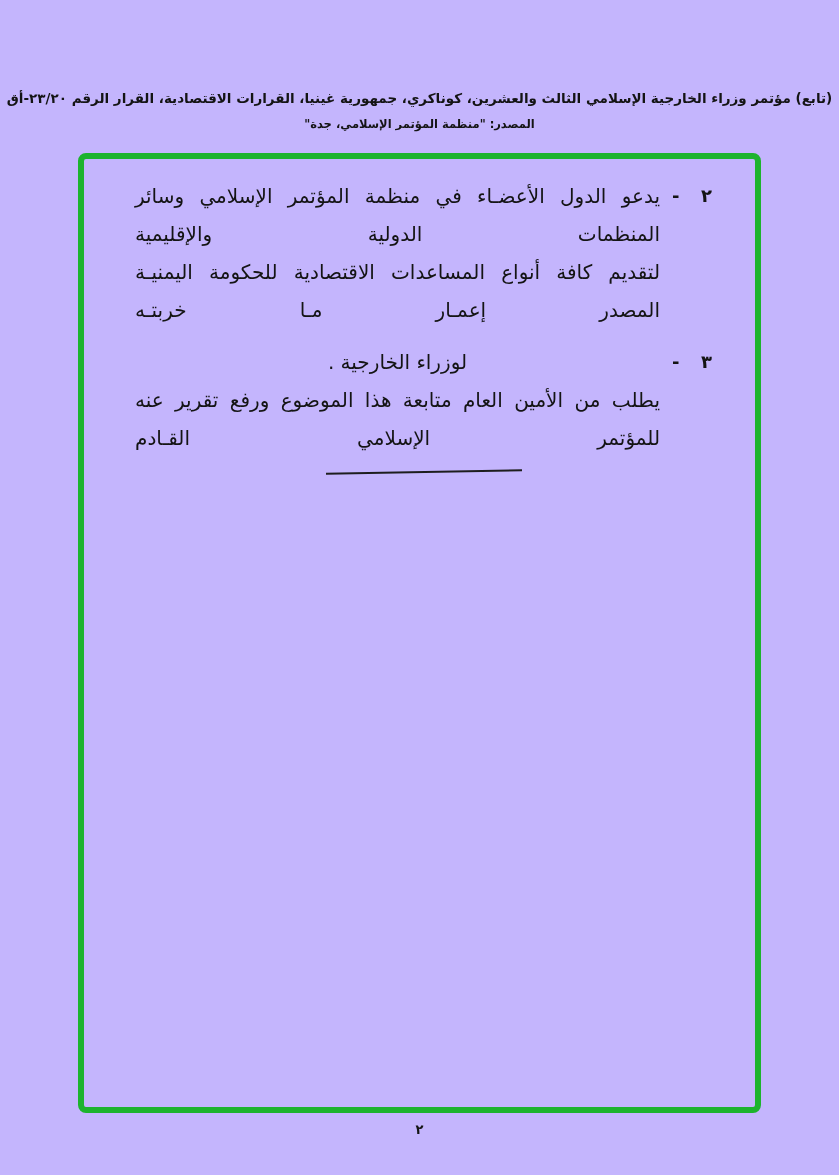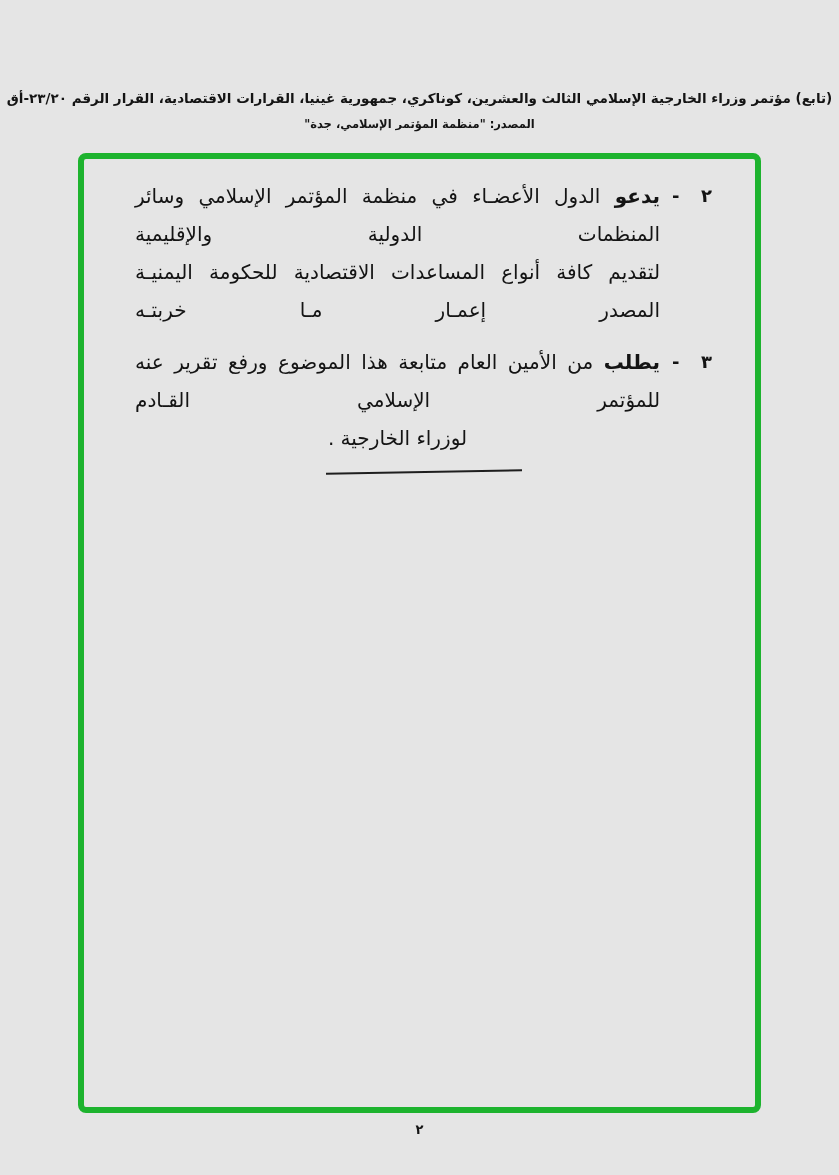--- a/index.html
+++ b/index.html
@@ -12,21 +12,21 @@
     height: 1175px;
     font-family: "DejaVu Sans", sans-serif;
     direction: rtl;
     color: #141414;
   }
   .page {
     position: relative;
     width: 839px;
     height: 1175px;
     overflow: hidden;
-    background: #e5e5e5;
+    background: #c4b5fd;
   }
   .doc-header {
     padding-top: 88px;
   }
   .header-line1 {
     font-weight: bold;
     font-size: 13.5px;
     line-height: 20px;
     text-align: center;
     white-space: nowrap;
@@ -62,21 +62,21 @@
     font-size: 18px;
     font-weight: bold;
     line-height: 38px;
   }
   .text-col {
     width: 525px;
     font-size: 20px;
     line-height: 38px;
   }
   .lead {
-    font-weight: bold;
+    font-weight: normal;
   }
   .tline { display: block; }
   .just {
     text-align: justify;
     text-align-last: justify;
   }
   .center {
     text-align: center;
     text-align-last: center;
   }
@@ -116,22 +116,22 @@
         <span class="tline just">لتقديم كافة أنواع المساعدات الاقتصادية للحكومة اليمنيـة المصدر إعمـار مـا خربتـه</span>
       </div>
     </div>
 
     <div class="item">
       <div class="num-cell">
         <span>٣</span>
         <span>-</span>
       </div>
       <div class="text-col">
+        <span class="tline center">لوزراء الخارجية .</span>
         <span class="tline just"><b class="lead">يطلب</b> <span>من الأمين العام متابعة هذا الموضوع ورفع تقرير عنه للمؤتمر الإسلامي القـادم</span></span>
-        <span class="tline center">لوزراء الخارجية .</span>
       </div>
     </div>
 
     <div class="divider"></div>
 
   </div>
 
   <div class="page-number">٢</div>
 
 </div>

